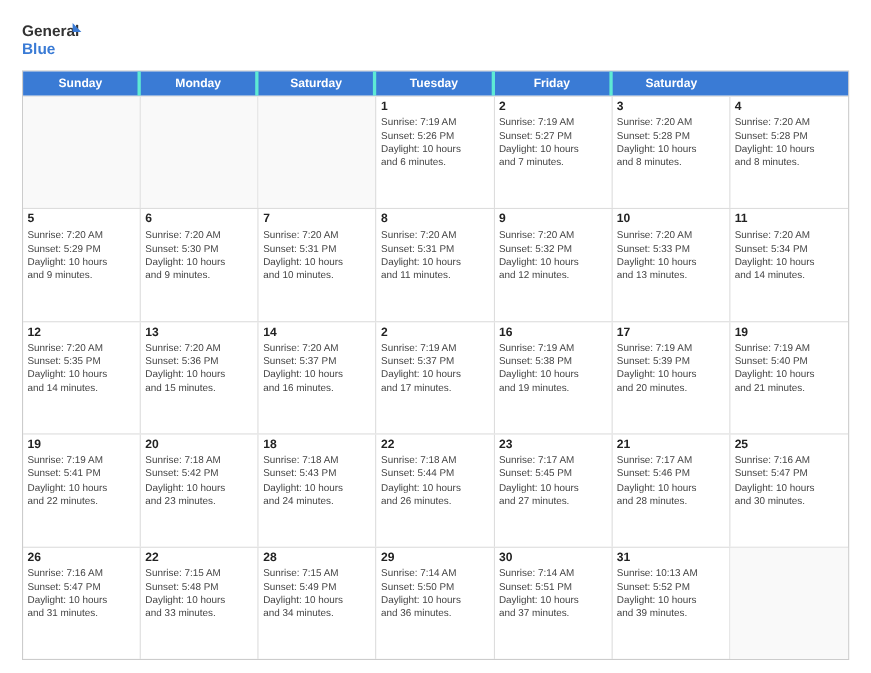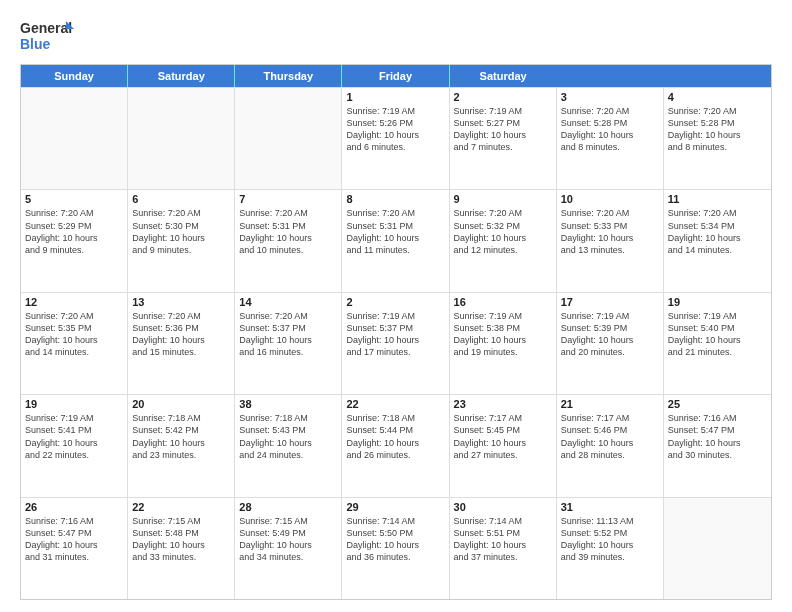--- a/index.html
+++ b/index.html
@@ -50,21 +50,21 @@
       display: grid;
       grid-template-columns: repeat(7, 1fr);
       background: #3a7bd5;
     }
     .cal-header-cell {
       color: #fff;
       font-size: 11px;
       font-weight: bold;
       text-align: center;
       padding: 5px 2px;
-      border-right: 1px solid #5eead4;
+      border-right: 3px solid #5eead4;
     }
     .cal-header-cell:last-child { border-right: none; }
     .cal-body {
       flex: 1;
       display: flex;
       flex-direction: column;
     }
     .cal-row {
       display: grid;
       grid-template-columns: repeat(7, 1fr);
@@ -108,22 +108,23 @@
       </div>
     <div class="title-block">
       <div class="month-title"></div>
       <div class="subtitle"></div>
     </div>
   </div>
 
   <div class="calendar">
     <div class="cal-header-row">
     <div class="cal-header-cell">Sunday</div>
+        <div class="cal-header-cell">Monday</div>
         <div class="cal-header-cell">Saturday</div>
-        <div class="cal-header-cell">Thursday</div>
+        <div class="cal-header-cell">Tuesday</div>
         <div class="cal-header-cell">Friday</div>
         <div class="cal-header-cell">Saturday</div>
       </div>
     <div class="cal-body">
     <div class="cal-row">
           <div class="cal-cell empty"></div>
           <div class="cal-cell empty"></div>
           <div class="cal-cell empty"></div>
           <div class="cal-cell">
             <div class="day-num">1</div>
@@ -265,21 +266,21 @@
 and 22 minutes.</div>
           </div>
           <div class="cal-cell">
             <div class="day-num">20</div>
             <div class="day-info" style="white-space: pre-line;">Sunrise: 7:18 AM
 Sunset: 5:42 PM
 Daylight: 10 hours
 and 23 minutes.</div>
           </div>
           <div class="cal-cell">
-            <div class="day-num">38</div>
+            <div class="day-num">18</div>
             <div class="day-info" style="white-space: pre-line;">Sunrise: 7:18 AM
 Sunset: 5:43 PM
 Daylight: 10 hours
 and 24 minutes.</div>
           </div>
           <div class="cal-cell">
             <div class="day-num">22</div>
             <div class="day-info" style="white-space: pre-line;">Sunrise: 7:18 AM
 Sunset: 5:44 PM
 Daylight: 10 hours
@@ -338,21 +339,21 @@
           </div>
           <div class="cal-cell">
             <div class="day-num">30</div>
             <div class="day-info" style="white-space: pre-line;">Sunrise: 7:14 AM
 Sunset: 5:51 PM
 Daylight: 10 hours
 and 37 minutes.</div>
           </div>
           <div class="cal-cell">
             <div class="day-num">31</div>
-            <div class="day-info" style="white-space: pre-line;">Sunrise: 11:13 AM
+            <div class="day-info" style="white-space: pre-line;">Sunrise: 10:13 AM
 Sunset: 5:52 PM
 Daylight: 10 hours
 and 39 minutes.</div>
           </div>
           <div class="cal-cell empty"></div>
         </div>
       </div>
   </div>
 </div>
 

